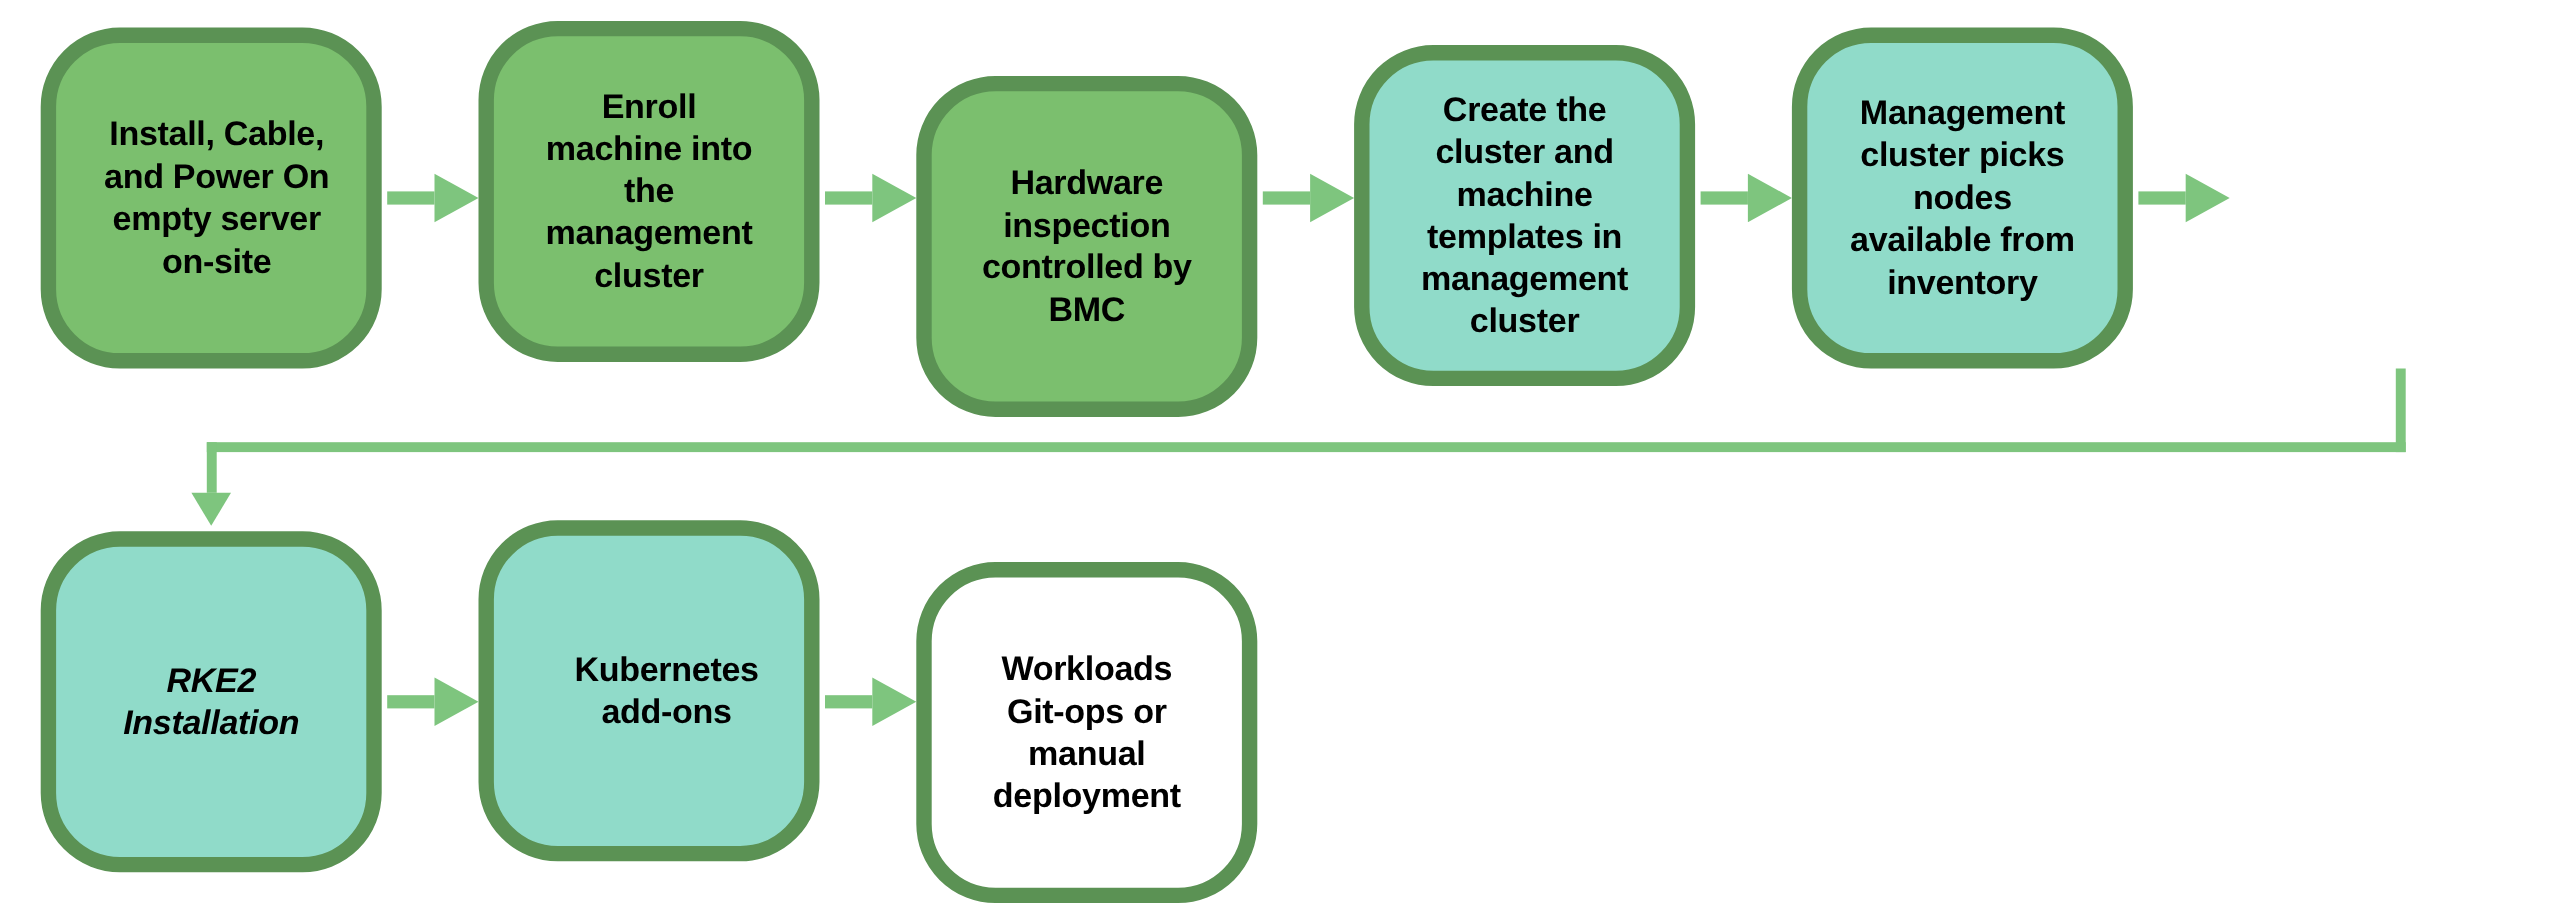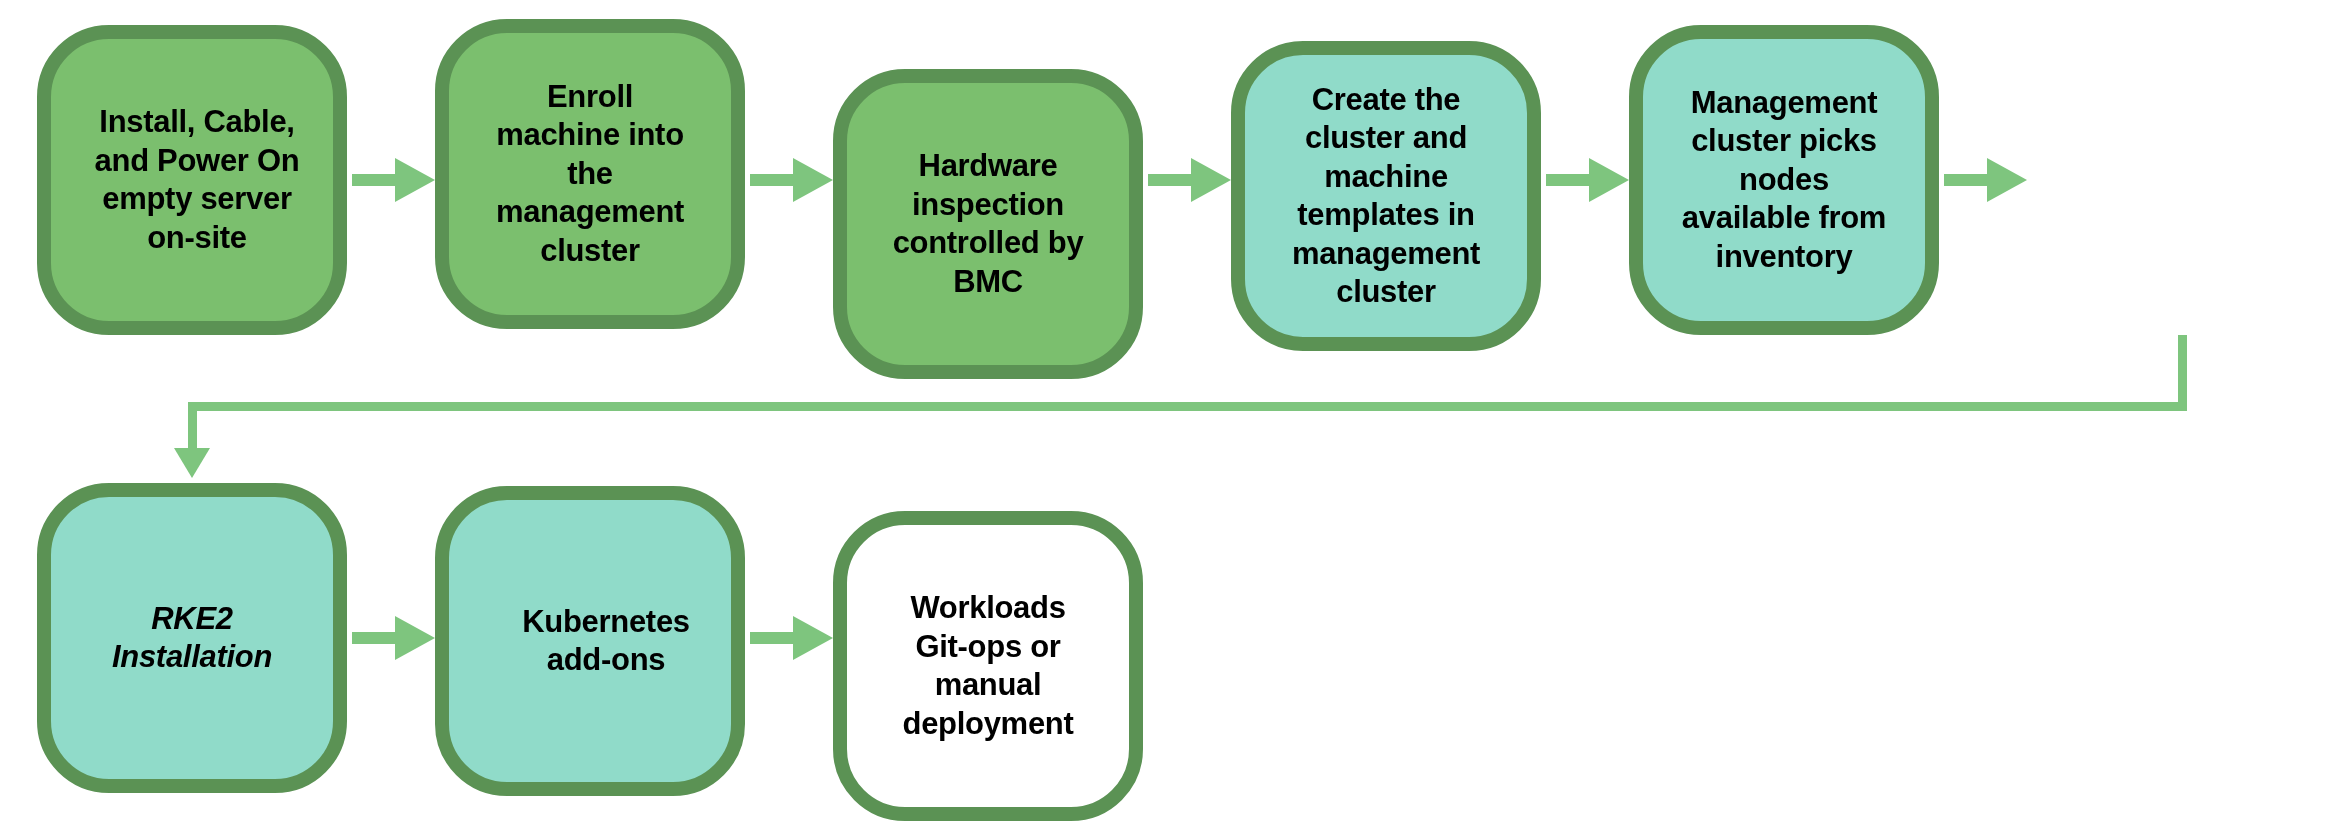--- a/index.html
+++ b/index.html
@@ -89,21 +89,21 @@
       <div class="label">Management
 cluster picks
 nodes
 available from
 inventory</div>
     </div>
     <div class="node teal" style="left: 37px; top: 483px; font-style: italic;">
       <div class="label">RKE2
 Installation</div>
     </div>
-    <div class="node teal" style="left: 435px; top: 486px; padding-left: 32px;">
+    <div class="node teal" style="left: 435px; top: 473px; padding-left: 32px;">
       <div class="label">Kubernetes
 add-ons</div>
     </div>
     <div class="node white" style="left: 833px; top: 483px;">
       <div class="label">Workloads
 Git-ops or
 manual
 deployment</div>
     </div>
     <div class="stem" style="left: 352px; top: 174px; width: 43px; height: 12px;"></div>

